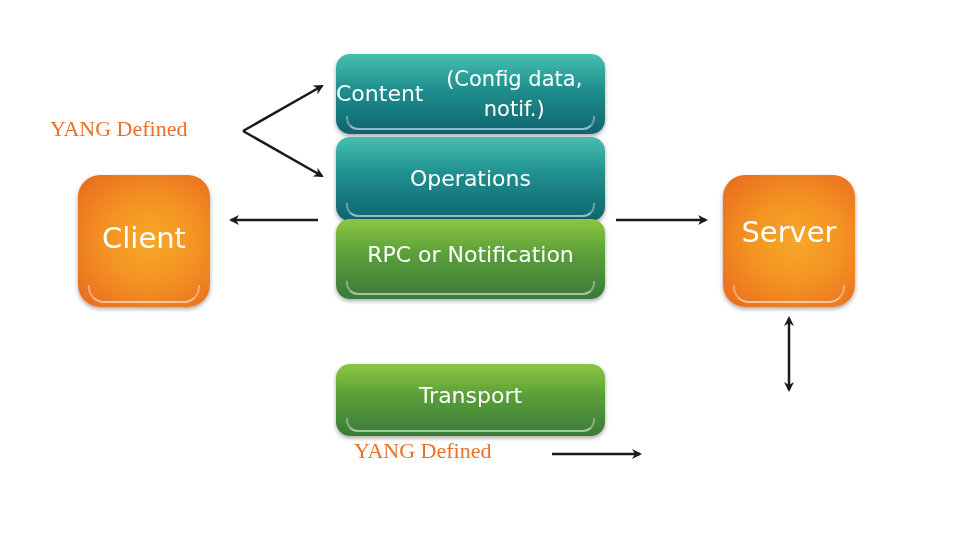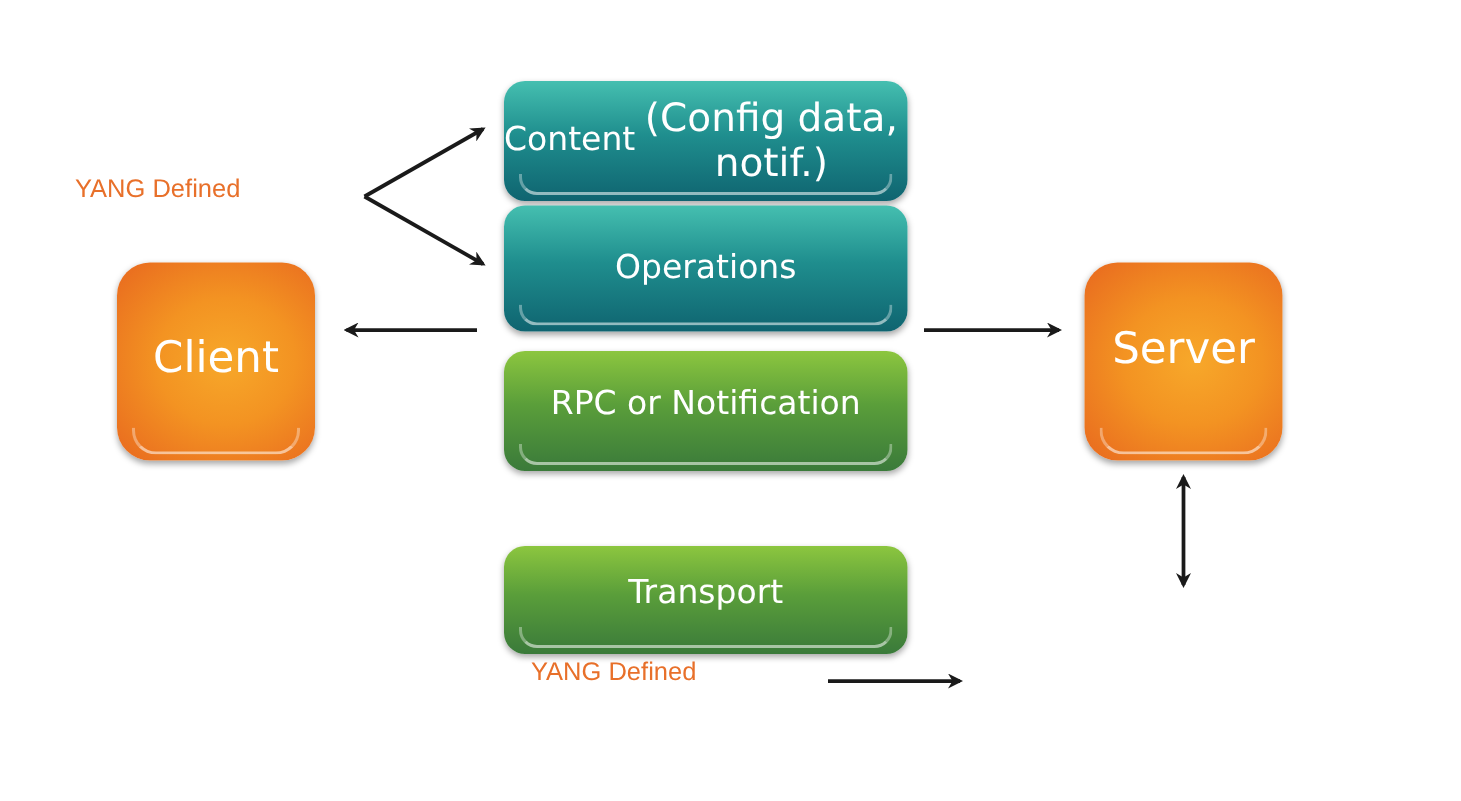--- a/index.html
+++ b/index.html
@@ -8,24 +8,24 @@
     .box { position: absolute; box-sizing: border-box; display: flex; flex-direction: row;
       align-items: center; justify-content: center; color: #ffffff; text-align: center;
       box-shadow: 0 2px 4px rgba(0,0,0,0.35); overflow: hidden; }
     .box .lip { position: absolute; left: 10px; right: 10px; bottom: 4px; height: 12px;
       border-bottom: 2px solid rgba(255,255,255,0.55); border-left: 2px solid rgba(255,255,255,0.35);
       border-right: 2px solid rgba(255,255,255,0.35); border-radius: 0 0 12px 12px; }
     .teal { background: linear-gradient(to bottom, #45bfb0 0%, #1f8e8e 45%, #0f6470 100%); border-radius: 14px; }
     .green { background: linear-gradient(to bottom, #8cc63f 0%, #5a9e3a 45%, #3a7a3a 100%); border-radius: 14px; }
     .orange { background: radial-gradient(ellipse at 55% 50%, #f7a82a 0%, #f39322 45%, #e8681f 100%); border-radius: 22px; }
     .t1 { font-size: 22px; line-height: 30px; }
-    .t2 { font-size: 26px; line-height: 30px; }
+    .t2 { font-size: 21px; line-height: 30px; }
     .big { font-size: 29px; }
     .small { font-size: 18px; line-height: 24px; }
-    .label { position: absolute; color: #e8702a; font-size: 17px; font-family: Liberation Sans, sans-serif; }
+    .label { position: absolute; color: #e8702a; font-size: 22px; font-family: Liberation Serif, serif; }
     svg.arrows { position: absolute; left: 0; top: 0; }
   </style>
 </head>
 <body>
 
 <div id="stage">
 
   <svg class="arrows" width="974" height="534">
     <defs>
       <marker id="ah" markerWidth="10" markerHeight="10" refX="8" refY="5" orient="auto" markerUnits="userSpaceOnUse">
@@ -50,21 +50,21 @@
     <div class="t1">Content</div>
     <div class="t2">(Config data, notif.)</div>
     <div class="lip"></div>
   </div>
 
   <div class="box teal" style="left:336px; top:137px; width:269px; height:84px;">
     <div class="t1">Operations</div>
     <div class="lip"></div>
   </div>
 
-  <div class="box green" style="left:336px; top:219px; width:269px; height:80px;margin-top:15px;">
+  <div class="box green" style="left:336px; top:219px; width:269px; height:80px;">
     <div class="t1" style="margin-bottom:8px;">RPC or Notification</div>
     <div class="lip"></div>
   </div>
 
   <div class="box green" style="left:336px; top:316px; width:269px; height:72px;margin-top:48px;">
     <div class="t1" style="margin-bottom:8px;">Transport</div>
     <div class="lip"></div>
   </div>
 
   <div class="box orange" style="left:78px; top:175px; width:132px; height:132px;">

